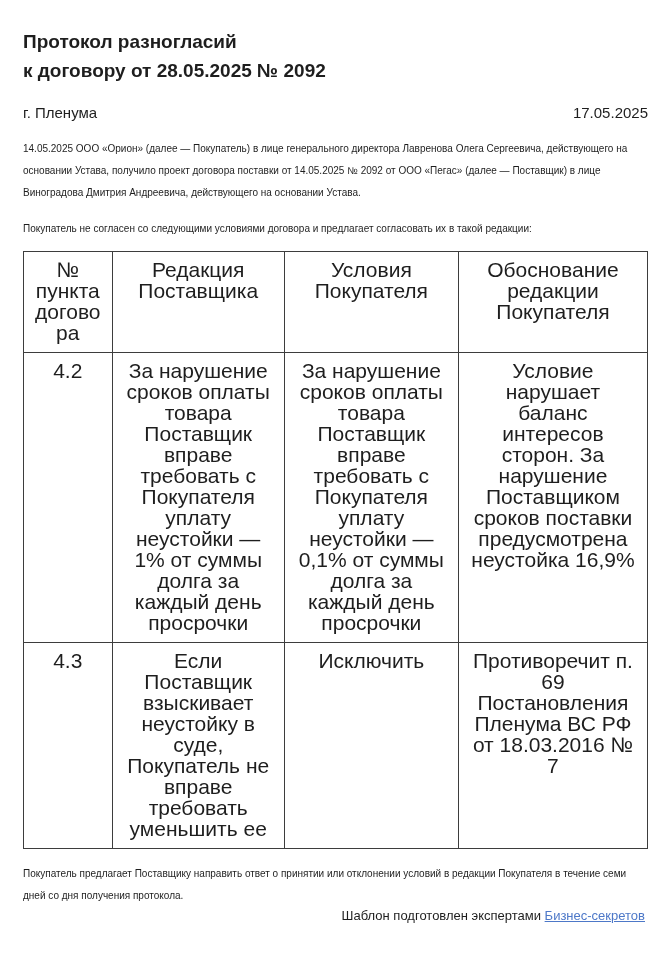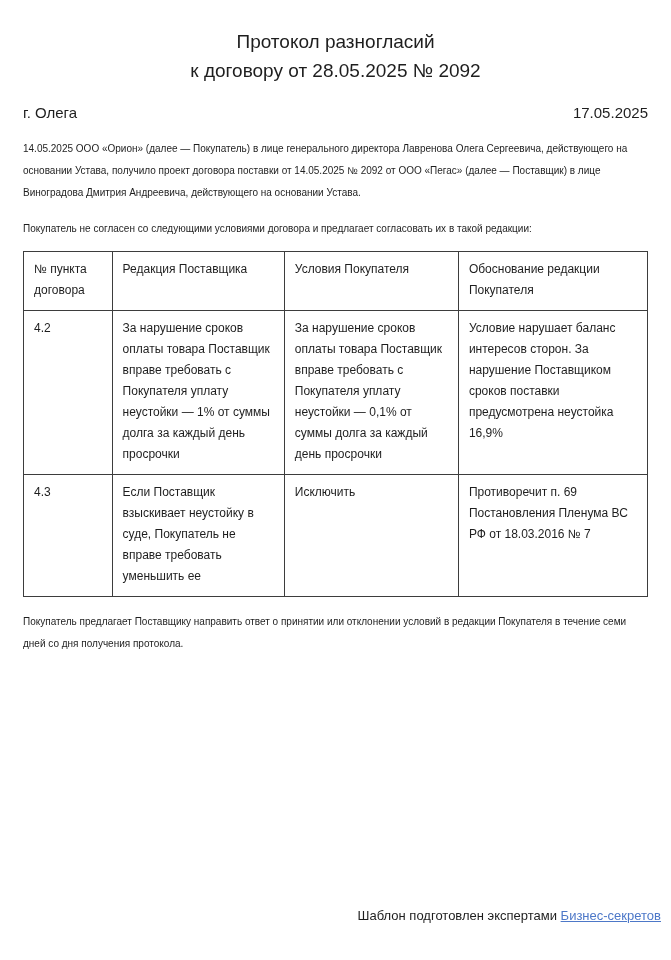--- a/index.html
+++ b/index.html
@@ -6,23 +6,23 @@
   html, body { background: #ffffff; }
   body {
     width: 671px; height: 960px;
     font-family: "Liberation Sans", "DejaVu Sans", sans-serif;
     color: #1e1e1e;
     overflow: hidden;
     position: relative;
   }
   .doc { padding: 27px 23px 0 23px; }
   .title {
-    text-align: center;
+    text-align: left;
     font-size: 19px;
-    font-weight: 400;
+    font-weight: 700;
     line-height: 29px;
   }
   .meta-row {
     display: flex;
     justify-content: space-between;
     font-size: 15px;
     line-height: 22px;
     margin-top: 17px;
   }
   .para {
@@ -33,36 +33,36 @@
   }
   table.disagreements {
     width: 100%;
     border-collapse: collapse;
     margin-top: 11px;
     table-layout: fixed;
   }
   table.disagreements th,
   table.disagreements td {
     border: 1px solid #3d3d3d;
-    font-size: 12px;
+    font-size: 21px;
     font-weight: 400;
     line-height: 21px;
-    text-align: left;
+    text-align: center;
     vertical-align: top;
     padding: 7px 10px 9px 10px;
     word-wrap: break-word;
   }
   col.c1 { width: 14.2%; }
   col.c2 { width: 27.6%; }
   col.c3 { width: 27.9%; }
   col.c4 { width: 30.3%; }
   .clauses .para.first { margin-top: 31px; }
   .footer {
     position: absolute;
-    right: 10px;
+    right: 26px;
     top: 907px;
     font-size: 13px;
     line-height: 18px;
     color: #1e1e1e;
     text-align: right;
   }
   .footer a {
     text-decoration: underline;
     cursor: pointer;
   }
@@ -71,21 +71,21 @@
 <body style="color: rgb(30, 30, 30);">
 
 <div class="doc">
 
   <div class="title">
     <div>Протокол разногласий</div>
     <div>к договору от 28.05.2025 № 2092</div>
   </div>
 
   <div class="meta-row">
-    <span>г. Олега</span>
+    <span>г. Пленума</span>
     <span>17.05.2025</span>
   </div>
 
   <p class="para">14.05.2025 ООО «Орион» (далее — Покупатель) в лице генерального директора Лавренова Олега Сергеевича, действующего на основании Устава, получило проект договора поставки от 14.05.2025 № 2092 от ООО «Пегас» (далее — Поставщик) в лице Виноградова Дмитрия Андреевича, действующего на основании Устава.</p>
 
   <p class="para">Покупатель не согласен со следующими условиями договора и предлагает согласовать их в такой редакции:</p>
 
   <table class="disagreements">
     <colgroup>
       <col class="c1">

